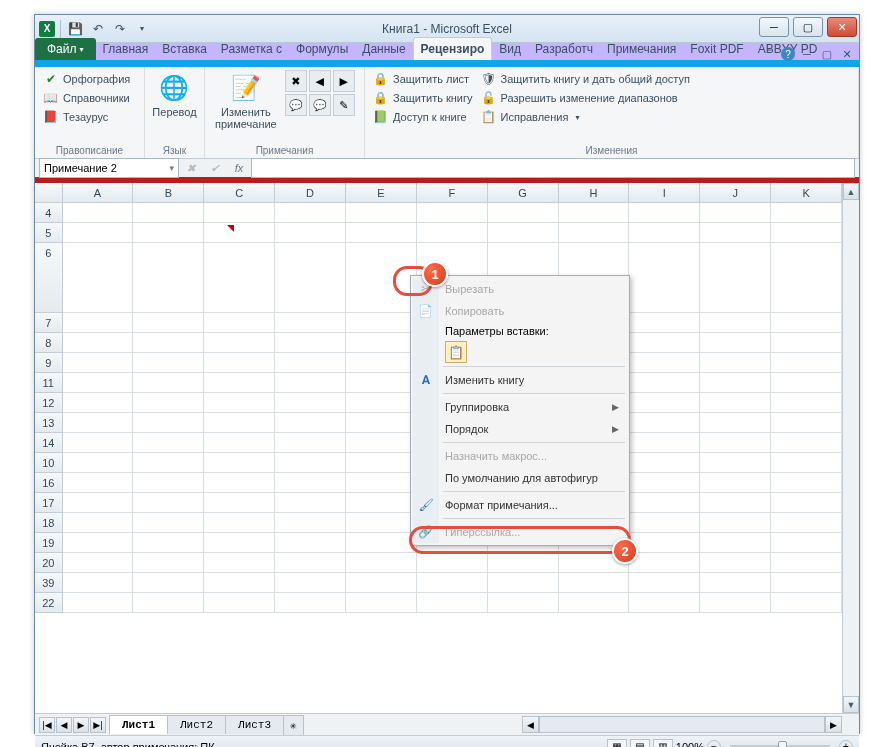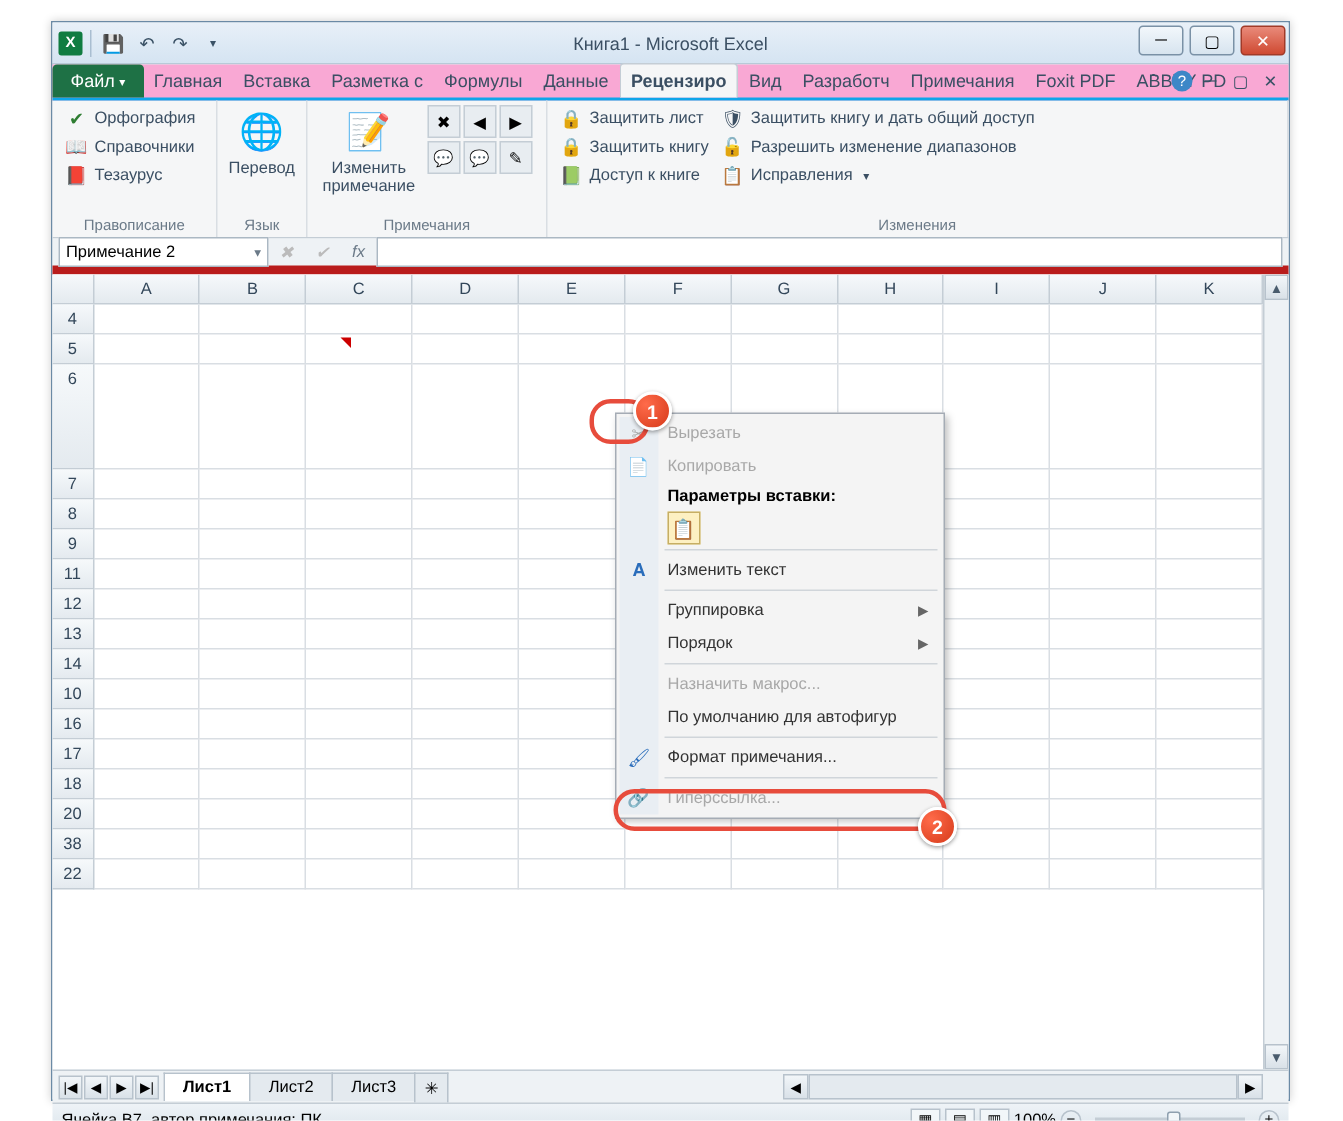--- a/index.html
+++ b/index.html
@@ -12,21 +12,21 @@
 .qat { display: flex; align-items: center; gap: 2px; padding-left: 4px; }
 .qat .excel-icon { width: 16px; height: 16px; background: #107c41; border-radius: 2px; display: flex; align-items: center; justify-content: center; color: #fff; font-size: 10px; font-weight: bold; }
 .qat-sep { width: 1px; height: 18px; background: #a9bed1; margin: 0 3px; }
 .qat-btn { width: 20px; height: 20px; display: flex; align-items: center; justify-content: center; font-size: 12px; color: #3b5266; border-radius: 2px; }
 .title-text { position: absolute; left: 50%; transform: translateX(-50%); font-size: 12px; color: #3b4f63; }
 .win-controls { position: absolute; right: 0; top: 0; display: flex; }
 .win-btn { width: 30px; height: 20px; border: 1px solid #7a91a6; border-radius: 3px; margin: 2px 2px 0 2px; display: flex; align-items: center; justify-content: center; font-size: 11px; background: linear-gradient(#f2f7fb,#d7e4ef); }
 .win-btn.close { background: linear-gradient(#e98a7a,#cf4a32); color: #fff; border-color: #a13a28; }
 
 
-.tabs { height: 24px; background: #f9a8d4; display: flex; align-items: flex-end; padding-left: 0; border-bottom: 2px solid #0ea5e9; position: relative; text-align: center; }
+.tabs { height: 24px; background: #c4b5fd; display: flex; align-items: flex-end; padding-left: 0; border-bottom: 7px solid #0ea5e9; position: relative; text-align: center; }
 .file-tab { background: #1e7145; color: #fff; padding: 4px 12px; font-size: 12px; border-top-left-radius: 3px; border-top-right-radius: 3px; display: flex; align-items: center; gap: 3px; }
 .tab { padding: 4px 7px; font-size: 12px; color: #3b4f63; cursor: pointer; }
 .tab.active { background: #f5f6f7; border: 1px solid #c4cdd5; border-bottom: none; border-top-left-radius: 3px; border-top-right-radius: 3px; font-weight: bold; }
 .tab-right { position: absolute; right: 4px; top: 3px; display: flex; gap: 4px; align-items: center; }
 .tab-right .mini { width: 16px; height: 16px; font-size: 11px; display: flex; align-items: center; justify-content: center; color: #3b5266; }
 .help-circle { width: 14px; height: 14px; border-radius: 50%; background: #3d87c7; color: #fff; font-size: 10px; display: flex; align-items: center; justify-content: center; }
 
 
 .ribbon { height: 92px; background: #f5f6f7; border-bottom: 1px solid #c4cdd5; display: flex; }
 .group { border-right: 1px solid #d9dee3; padding: 3px 6px 0 6px; display: flex; flex-direction: column; position: relative; }
@@ -74,33 +74,33 @@
 .comment-indicator { position: absolute; top: 42px; left: 192px; width: 0; height: 0; border-top: 7px solid #c00; border-left: 7px solid transparent; }
 
 
 .context-menu { position: absolute; top: 275px; left: 410px; width: 220px; background: #f4f4f4; border: 1px solid #a5acb5; box-shadow: 2px 2px 5px rgba(0,0,0,0.25); padding: 2px; }
 .context-menu .iconcol { position: absolute; left: 2px; top: 2px; bottom: 2px; width: 26px; background: #e9eef3; }
 .cm-item { position: relative; display: flex; align-items: center; height: 22px; font-size: 11px; padding-left: 32px; color: #333; }
 .cm-item.disabled { color: #a8a8a8; }
 .cm-item .cm-icon { position: absolute; left: 5px; width: 16px; height: 16px; display: flex; align-items: center; justify-content: center; font-size: 12px; }
 .cm-item .arrow { margin-left: auto; margin-right: 8px; font-size: 9px; color: #666; }
 .cm-sep { height: 1px; background: #d0d5da; margin: 2px 2px 2px 30px; position: relative; }
-.cm-header { position: relative; padding-left: 32px; font-size: 11px; font-weight: bold; height: 18px; line-height: 18px; }
+.cm-header { position: relative; padding-left: 32px; font-size: 11px; font-weight: normal; height: 18px; line-height: 18px; }
 .cm-paste-opt { position: relative; padding-left: 32px; height: 24px; display: flex; align-items: center; }
 .cm-paste-btn { width: 22px; height: 22px; border: 1px solid #c6ae64; background: #fdf0c2; display: flex; align-items: center; justify-content: center; font-size: 13px; }
 
 
 .badge { position: absolute; width: 26px; height: 26px; border-radius: 50%; background: radial-gradient(circle at 30% 30%, #ff6b4a, #d63a1a); border: 2px solid #fff; color: #fff; font-weight: bold; display: flex; align-items: center; justify-content: center; font-size: 13px; box-shadow: 0 1px 3px rgba(0,0,0,0.4); z-index: 100; }
 .highlight-ring { position: absolute; border: 3px solid #e74c3c; border-radius: 14px; z-index: 90; pointer-events: none; }
 
 
 .sheet-tabs { height: 22px; background: #eef2f5; border-top: 1px solid #c4cdd5; display: flex; align-items: center; font-size: 11px; position: relative; }
 .sheet-nav { display: flex; gap: 1px; padding: 0 4px; }
 .sheet-nav-btn { width: 16px; height: 16px; border: 1px solid #b7c2cc; background: linear-gradient(#f2f6f9,#d9e1e8); display: flex; align-items: center; justify-content: center; font-size: 9px; }
-.sheet-tab { padding: 3px 12px; background: #fff; border: 1px solid #b7c2cc; border-bottom: none; margin-left: -1px; }
+.sheet-tab { padding: 3px 12px; background: #fff; border: 1px solid #b7c2cc; border-bottom: none; margin-left: -1px; font-family: Liberation Mono, monospace; }
 .sheet-tab.active { background: #fff; font-weight: bold; }
 .sheet-tab.inactive { background: #e4eaef; }
 .hscroll { position: absolute; right: 17px; top: 2px; bottom: 2px; width: 320px; background: #eef2f5; display: flex; }
 .hscroll .harrow { width: 17px; border: 1px solid #b7c2cc; background: linear-gradient(#f2f6f9,#d9e1e8); display: flex; align-items: center; justify-content: center; font-size: 9px; }
 .hscroll .htrack { flex: 1; border: 1px solid #b7c2cc; background: #e4eaef; }
 
 
 .status-bar { height: 22px; background: linear-gradient(#eef3f7,#d9e2ea); border-top: 1px solid #c4cdd5; display: flex; align-items: center; font-size: 11px; padding: 0 6px; position: relative; }
 .status-right { position: absolute; right: 6px; display: flex; align-items: center; gap: 3px; }
 .view-btn { width: 20px; height: 16px; border: 1px solid #b7c2cc; background: #f2f6f9; display: flex; align-items: center; justify-content: center; font-size: 10px; }
@@ -452,35 +452,49 @@
           <div class="cell"></div>
           <div class="cell"></div>
           <div class="cell"></div>
           <div class="cell"></div>
           <div class="cell"></div>
           <div class="cell"></div>
           <div class="cell"></div>
           <div class="cell"></div>
         </div>
         <div class="row">
+          <div class="row-h">19</div>
+          <div class="cell"></div>
+          <div class="cell"></div>
+          <div class="cell"></div>
+          <div class="cell"></div>
+          <div class="cell"></div>
+          <div class="cell"></div>
+          <div class="cell"></div>
+          <div class="cell"></div>
+          <div class="cell"></div>
+          <div class="cell"></div>
+          <div class="cell"></div>
+        </div>
+        <div class="row">
           <div class="row-h">20</div>
           <div class="cell"></div>
           <div class="cell"></div>
           <div class="cell"></div>
           <div class="cell"></div>
           <div class="cell"></div>
           <div class="cell"></div>
           <div class="cell"></div>
           <div class="cell"></div>
           <div class="cell"></div>
           <div class="cell"></div>
           <div class="cell"></div>
         </div>
         <div class="row">
-          <div class="row-h">38</div>
+          <div class="row-h">39</div>
           <div class="cell"></div>
           <div class="cell"></div>
           <div class="cell"></div>
           <div class="cell"></div>
           <div class="cell"></div>
           <div class="cell"></div>
           <div class="cell"></div>
           <div class="cell"></div>
           <div class="cell"></div>
           <div class="cell"></div>
@@ -554,21 +568,21 @@
       <span class="cm-icon">📄</span>
       <span>Копировать</span>
     </div>
   <div class="cm-header">Параметры вставки:</div>
   <div class="cm-paste-opt">
       <div class="cm-paste-btn">📋</div>
     </div>
   <div class="cm-sep"></div>
   <div class="cm-item">
       <span class="cm-icon" style="color:#2a6dbb;">𝐀</span>
-      <span>Изменить текст</span>
+      <span>Изменить книгу</span>
     </div>
   <div class="cm-sep"></div>
   <div class="cm-item">
       <span>Группировка</span>
       <span class="arrow">▶</span>
     </div>
   <div class="cm-item">
       <span>Порядок</span>
       <span class="arrow">▶</span>
     </div>

